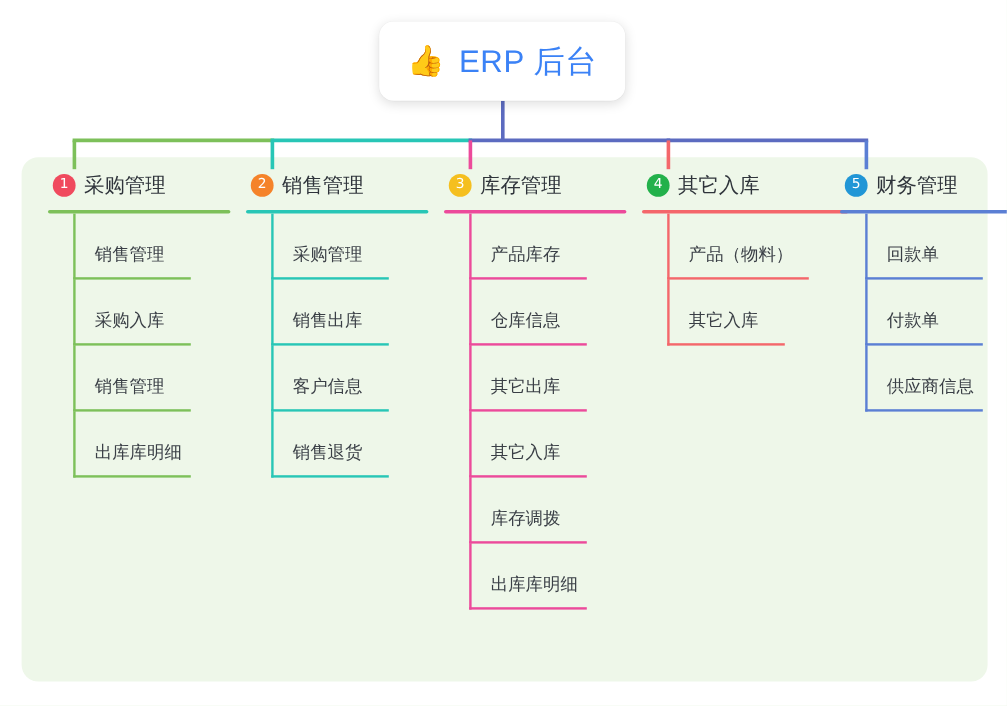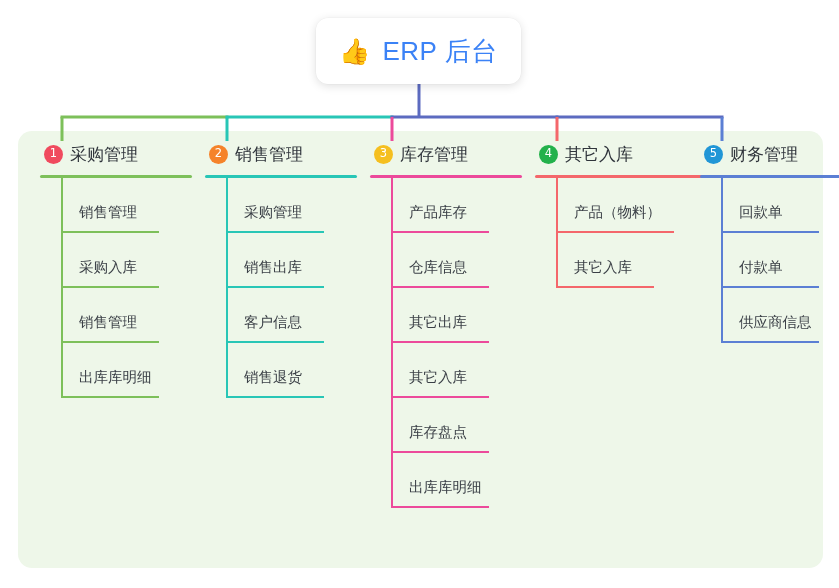--- a/index.html
+++ b/index.html
@@ -207,21 +207,21 @@
           <div class="txt">其它出库</div>
           <div class="rule" style="background: rgb(236, 74, 155);"></div>
         </div>
         <div class="leaf">
           <div class="spine" style="background: rgb(236, 74, 155);"></div>
           <div class="txt">其它入库</div>
           <div class="rule" style="background: rgb(236, 74, 155);"></div>
         </div>
         <div class="leaf">
           <div class="spine" style="background: rgb(236, 74, 155);"></div>
-          <div class="txt">库存盘点</div>
+          <div class="txt">库存调拨</div>
           <div class="rule" style="background: rgb(236, 74, 155);"></div>
         </div>
         <div class="leaf">
           <div class="spine" style="background: rgb(236, 74, 155);"></div>
           <div class="txt">出库库明细</div>
           <div class="rule" style="background: rgb(236, 74, 155);"></div>
         </div>
       </div>
     </div>
     <div class="col" style="left: 535px; width: 172px;">

